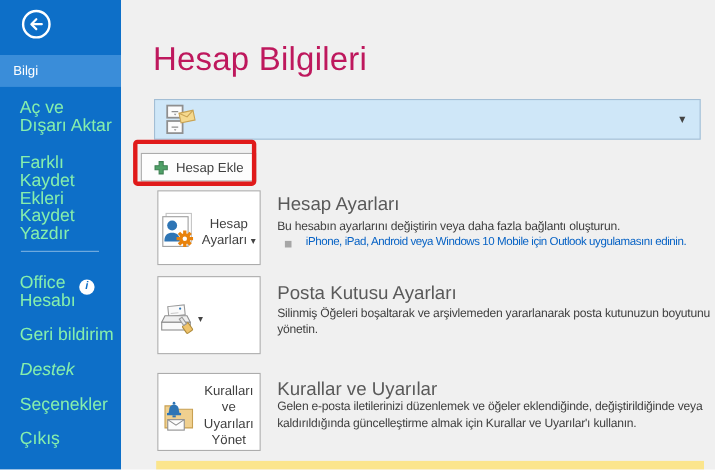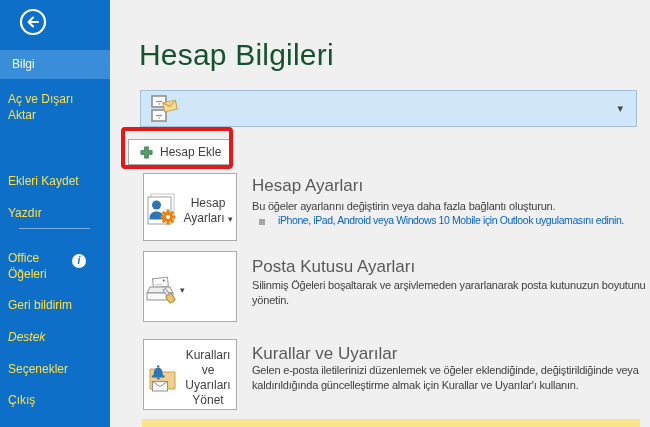--- a/index.html
+++ b/index.html
@@ -5,28 +5,28 @@
   html,body{margin:0;padding:0;background:#fff;}
   .app{position:relative;width:650px;height:427px;background:#F0F0F0;
        font-family:"Liberation Sans",sans-serif;overflow:hidden;}
 
   
   .sidebar{position:absolute;left:0;top:0;width:110px;height:427px;background:#0D6FC8;}
   .back{position:absolute;left:19px;top:8px;width:28px;height:28px;cursor:pointer;}
   .sel-band{position:absolute;left:0;top:50px;width:110px;height:29px;background:#3A8DD9;
             color:#fff;font-size:12px;line-height:29px;padding-left:12px;
             box-sizing:border-box;cursor:pointer;}
-  .sitem{position:absolute;left:8px;color:#fde047;font-size:12px;line-height:16px;cursor:pointer;}
+  .sitem{position:absolute;left:18px;color:#86efac;font-size:16px;line-height:16px;cursor:pointer;}
   .sdivider{position:absolute;left:19px;top:228px;width:71px;height:1px;background:rgba(255,255,255,.45);}
   .info-badge{position:absolute;left:72px;top:254px;width:14px;height:14px;border-radius:50%;
               background:#fff;color:#0D6FC8;font-size:10px;font-weight:bold;font-style:italic;
               text-align:center;line-height:14px;}
 
   
-  .title{position:absolute;left:139px;top:38px;font-size:30px;color:#14532d;font-weight:300;letter-spacing:.2px;}
+  .title{position:absolute;left:139px;top:38px;font-size:30px;color:#be185d;font-weight:300;letter-spacing:.2px;}
   .acct-bar{position:absolute;left:140px;top:90px;width:497px;height:37px;background:#CFE7F8;
             border:1px solid #A3BED5;box-sizing:border-box;cursor:pointer;}
   .acct-icon{position:absolute;left:7px;top:2px;}
   .acct-caret{position:absolute;right:13px;top:11px;font-size:11px;color:#444;}
 
   .red-box{position:absolute;left:121px;top:127px;width:112px;height:42px;border:4px solid #E01A1A;
            border-radius:4px;box-sizing:border-box;z-index:6;pointer-events:none;}
   .add-btn{position:absolute;left:128px;top:139px;height:26px;background:#FDFDFD;border:1px solid #ABABAB;
            display:flex;align-items:center;gap:7px;padding:6px 11px;font-size:12px;color:#3F3F3F;
            box-sizing:border-box;cursor:pointer;z-index:5;}
@@ -56,26 +56,27 @@
           <circle cx="14" cy="14" r="12" fill="none" stroke="#FFF" stroke-width="2.2"></circle>
           <line x1="10.5" y1="14" x2="19" y2="14" stroke="#FFF" stroke-width="2" stroke-linecap="round"></line>
           <path d="M14 9.5 L9.5 14 L14 18.5" fill="none" stroke="#FFF" stroke-width="2" stroke-linecap="round" stroke-linejoin="round"></path>
         </svg>
       </span>
     </div>
 
     <div class="sel-band">Bilgi</div>
 
     <div class="sitem" style="top:91px;width:84px;">Aç ve Dışarı Aktar</div>
+    <div class="sitem" style="top:141px;">Farklı Kaydet</div>
     <div class="sitem" style="top:173px;">Ekleri Kaydet</div>
     <div class="sitem" style="top:205px;">Yazdır</div>
 
     <div class="sdivider"></div>
 
-    <div class="sitem" style="top:250px;width:55px;">Office Öğeleri</div>
+    <div class="sitem" style="top:250px;width:55px;">Office Hesabı</div>
     <div class="info-badge">i</div>
 
     <div class="sitem" style="top:297px;">Geri bildirim</div>
     <div class="sitem" style="top:329px;font-style:italic;">Destek</div>
     <div class="sitem" style="top:361px;">Seçenekler</div>
     <div class="sitem" style="top:392px;">Çıkış</div>
   </div>
 
   <div>
     <div class="title">Hesap Bilgileri</div>
@@ -125,21 +126,21 @@
           <circle cx="24" cy="24" r="5" fill="#E8820C"></circle>
           <circle cx="24" cy="24" r="2" fill="#FFF"></circle>
         </svg>
       </span>
       <div class="lbl" style="margin-top:3px;">
         <span>Hesap Ayarları</span>
         <span class="caret-small">▾</span>
       </div>
     </div>
     <div class="sec-head" style="top:176px;">Hesap Ayarları</div>
-    <div class="sec-body" style="top:199px;">Bu öğeler ayarlarını değiştirin veya daha fazla bağlantı oluşturun.</div>
+    <div class="sec-body" style="top:199px;">Bu hesabın ayarlarını değiştirin veya daha fazla bağlantı oluşturun.</div>
     <div class="bullet"></div>
     <div class="link">iPhone, iPad, Android veya Windows 10 Mobile için Outlook uygulamasını edinin.</div>
 
     <div class="big-btn" style="top:251px;height:71px;padding-top:6px;">
       <span style="display:flex;">
         <svg width="36" height="32" viewBox="0 0 36 32">
           <g transform="rotate(-6 16 9)">
             <rect x="9" y="4" width="15" height="9" fill="#FAFAFA" stroke="#9A9A9A"></rect>
             <circle cx="20" cy="7" r="1" fill="#2E75B5"></circle>
             <line x1="11" y1="10.5" x2="18" y2="10.5" stroke="#C9C9C9"></line>

